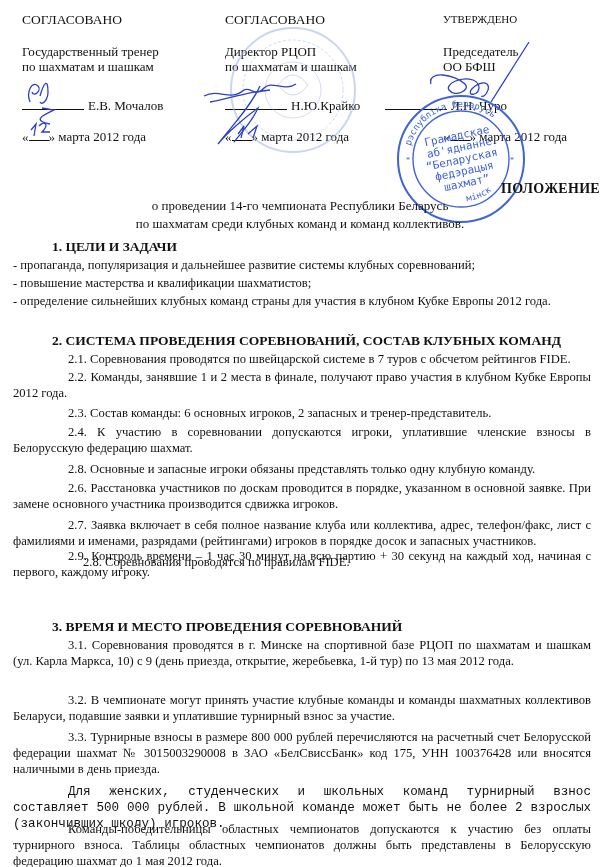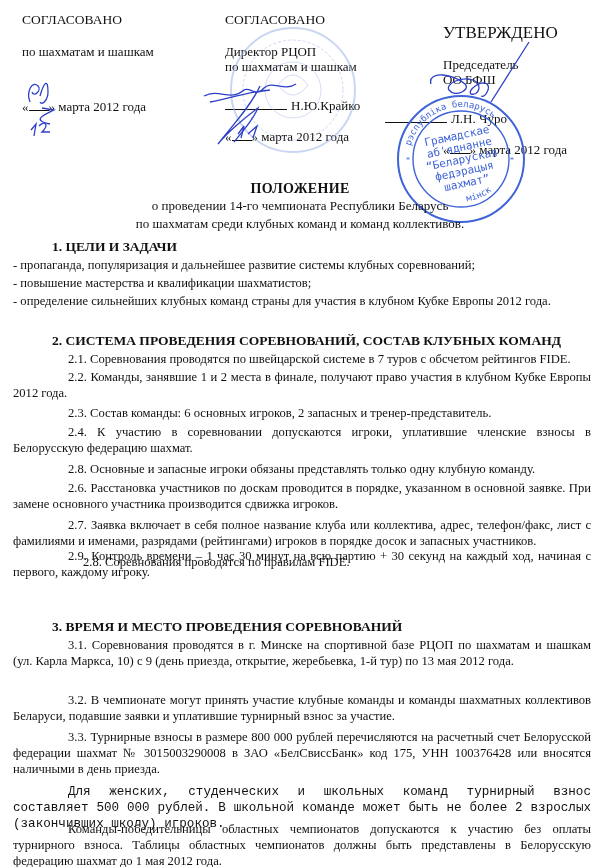--- a/index.html
+++ b/index.html
@@ -7,52 +7,54 @@
       width: 600px; height: 867px; position: relative; overflow: hidden;
       font-family: "Liberation Serif", "DejaVu Serif", serif;
       color: #111111;
     }
     .abs { position: absolute; }
     .b { font-weight: normal; }
     .hdr { font-size: 13px; line-height: 15px; white-space: nowrap; }
     .sig-line { display: inline-block; border-bottom: 1px solid #111; width: 62px; height: 1px; vertical-align: baseline; margin-right: 4px; }
     .date-blank { display: inline-block; border-bottom: 1px solid #111; width: 20px; height: 1px; }
     .handwrite { position: absolute; }
-    .title { font-size: 14px; font-weight: bold; text-align: center; letter-spacing: 0.3px; }
+    .title { font-size: 14px; font-weight: bold; text-align: right; letter-spacing: 0.3px; }
     .sub { font-size: 13px; text-align: center; line-height: 17px; }
     .sec { font-size: 13.5px; font-weight: bold; line-height: 17px; white-space: nowrap; }
     .p { font-size: 12.6px; line-height: 16.2px; text-align: justify; }
     .ind { text-indent: 55px; }
     .line { white-space: nowrap; }
   </style>
 </head>
 <body>
 
 <div class="abs hdr" style="left:22px; top:12px;">
   <div class="b" style="font-size:13.5px;">СОГЛАСОВАНО</div>
   <div style="height:17px;"></div>
+  <div class="b">Государственный тренер</div>
   <div class="b">по шахматам и шашкам</div>
   <div style="height:24px;"></div>
+  <div class="b"><span class="sig-line"></span><span>Е.В. Мочалов</span></div>
   <div style="height:16px;"></div>
   <div class="b"><span>«</span><span class="date-blank"></span><span>» марта 2012 года</span></div>
 </div>
 
 <div class="abs hdr" style="left:225px; top:12px;">
   <div class="b" style="font-size:13.5px;">СОГЛАСОВАНО</div>
   <div style="height:17px;"></div>
   <div class="b">Директор РЦОП</div>
   <div class="b">по шахматам и шашкам</div>
   <div style="height:24px;"></div>
   <div class="b"><span class="sig-line"></span><span>Н.Ю.Крайко</span></div>
   <div style="height:16px;"></div>
   <div class="b"><span>«</span><span class="date-blank"></span><span>» марта 2012 года</span></div>
 </div>
 
 <div class="abs hdr" style="left:443px; top:12px;">
-  <div class="b" style="font-size:17px;margin-top:13px;">УТВЕРЖДЕНО</div>
+  <div class="b" style="font-size:11px;">УТВЕРЖДЕНО</div>
   <div style="height:17px;"></div>
   <div class="b">Председатель</div>
   <div class="b">ОО БФШ</div>
   <div style="height:24px;"></div>
   <div class="b" style="margin-left:-58px;"><span class="sig-line" style="width:62px;"></span><span>Л.Н. Чуро</span></div>
   <div style="height:16px;"></div>
   <div class="b"><span>«</span><span class="date-blank"></span><span>» марта 2012 года</span></div>
 </div>
 
 <svg class="abs" style="left:228px; top:25px;" width="130" height="130" viewBox="0 0 130 130">

